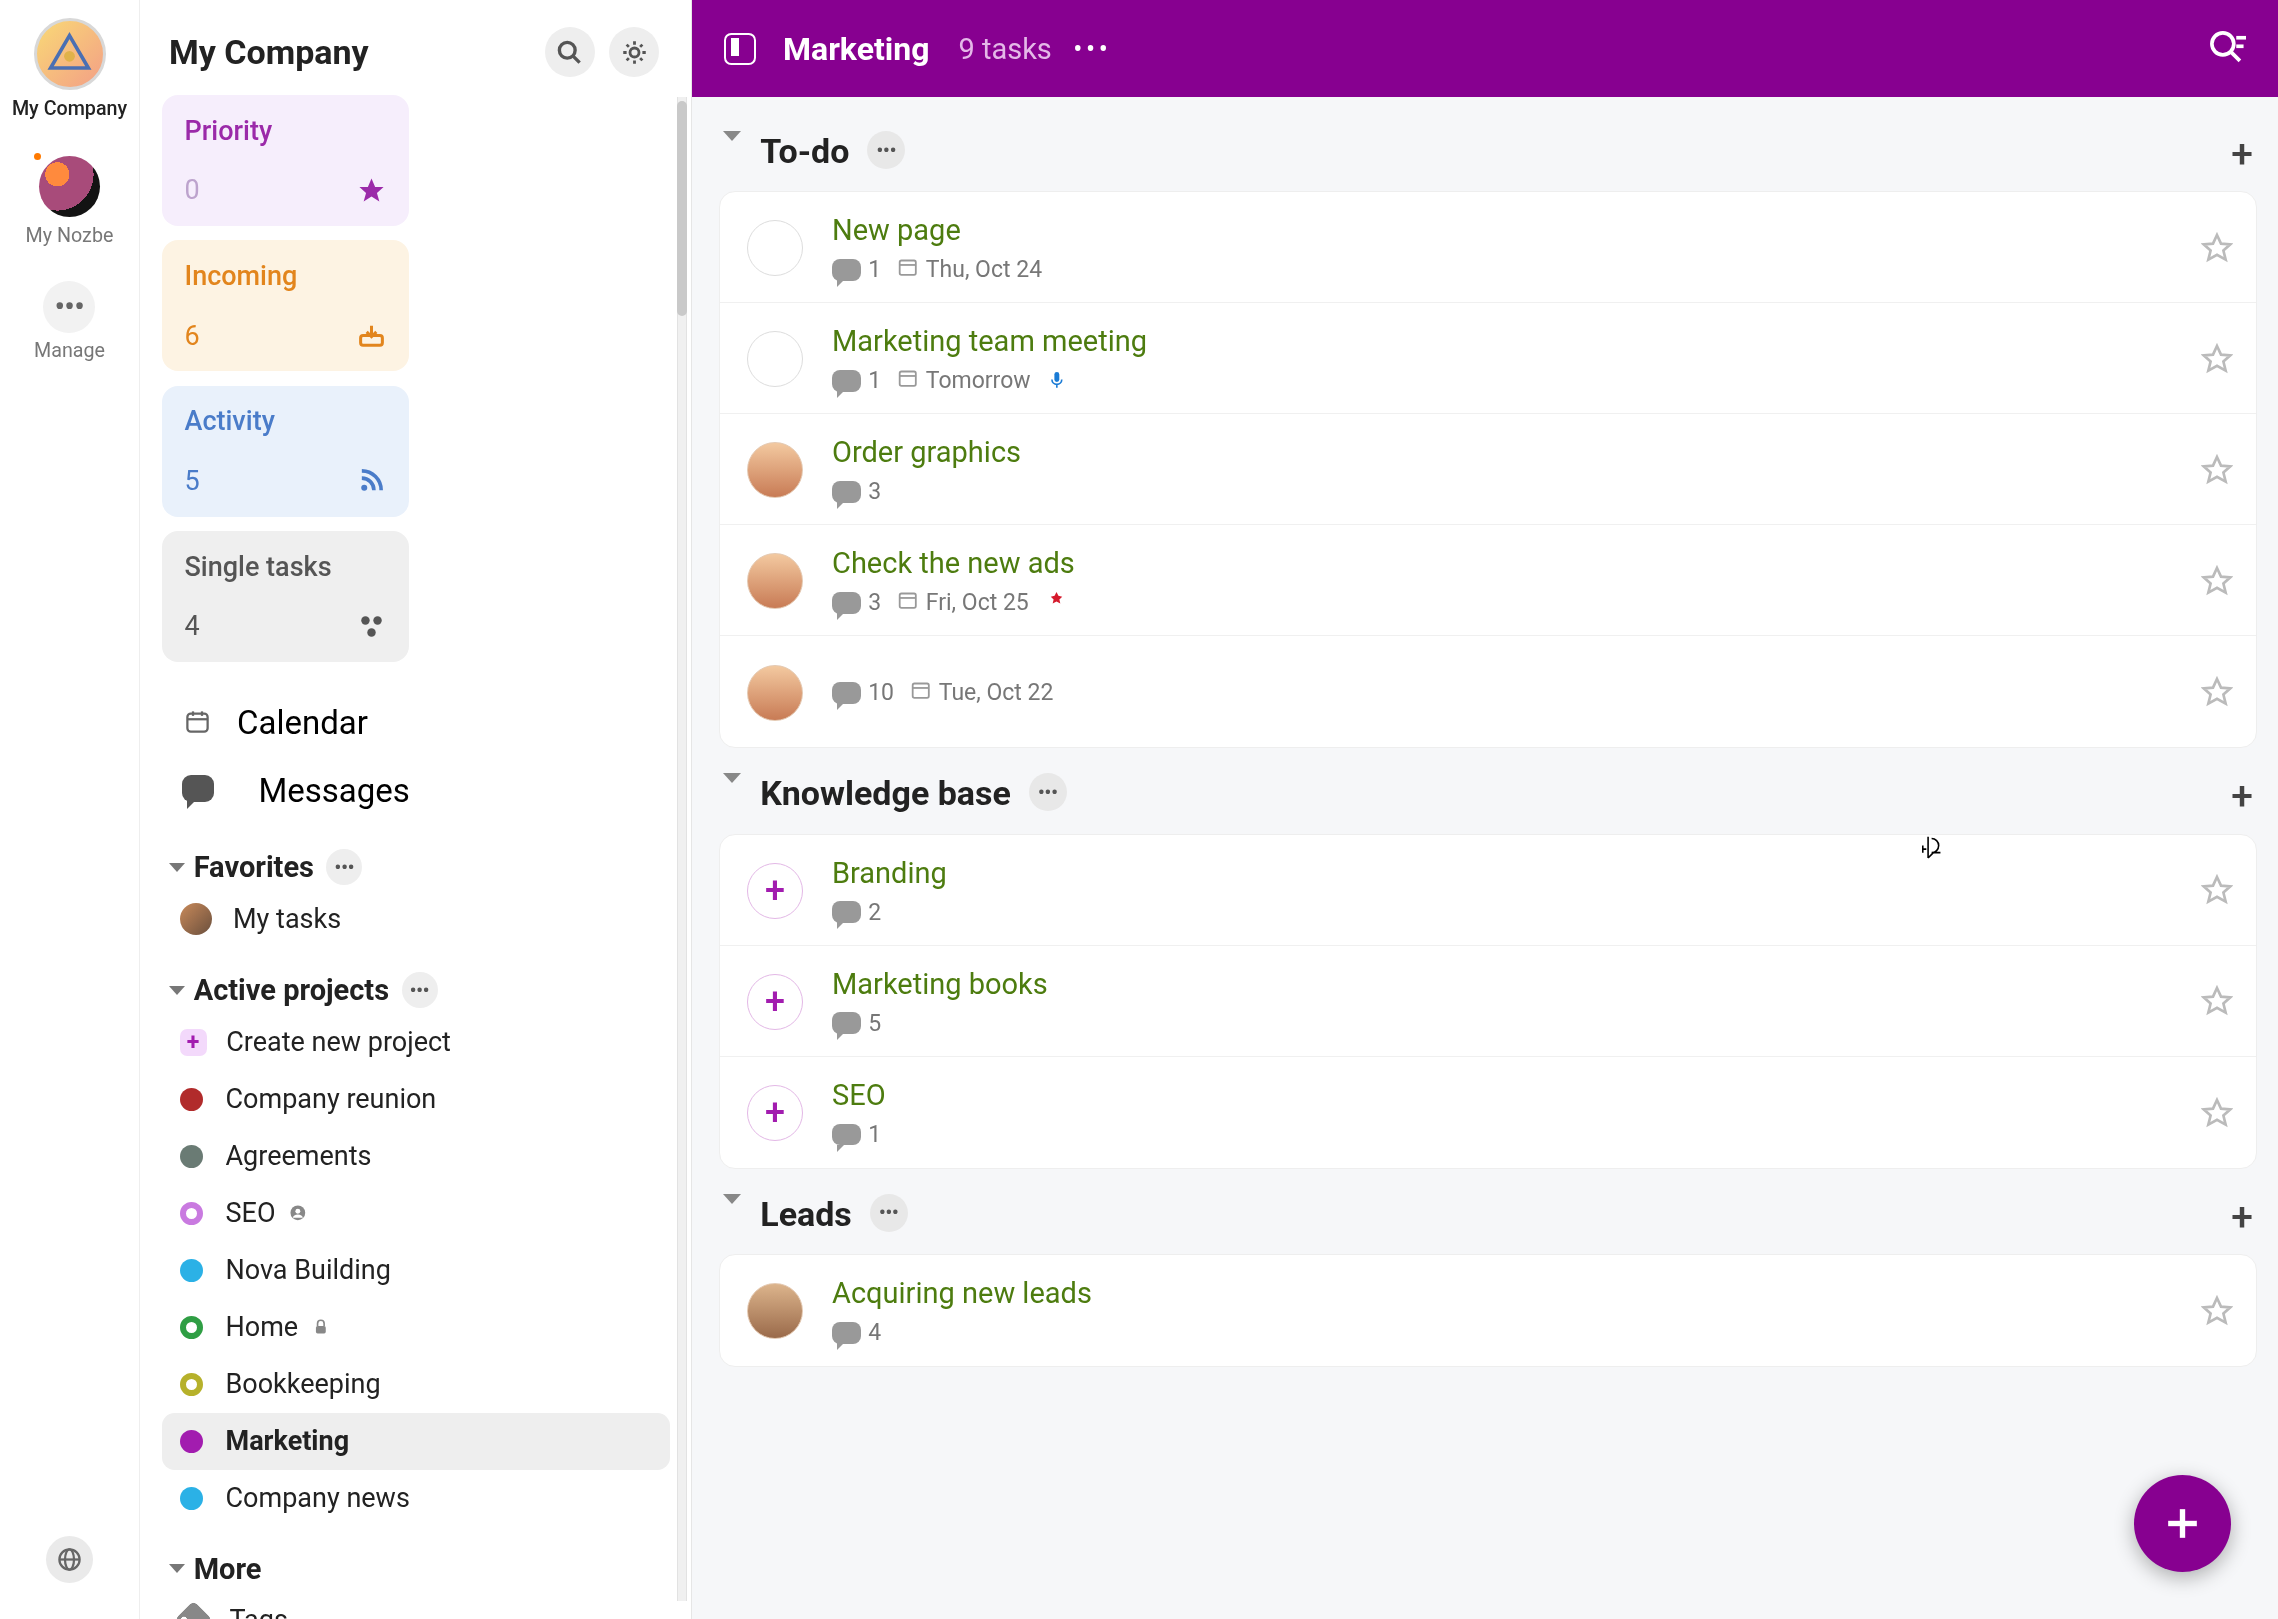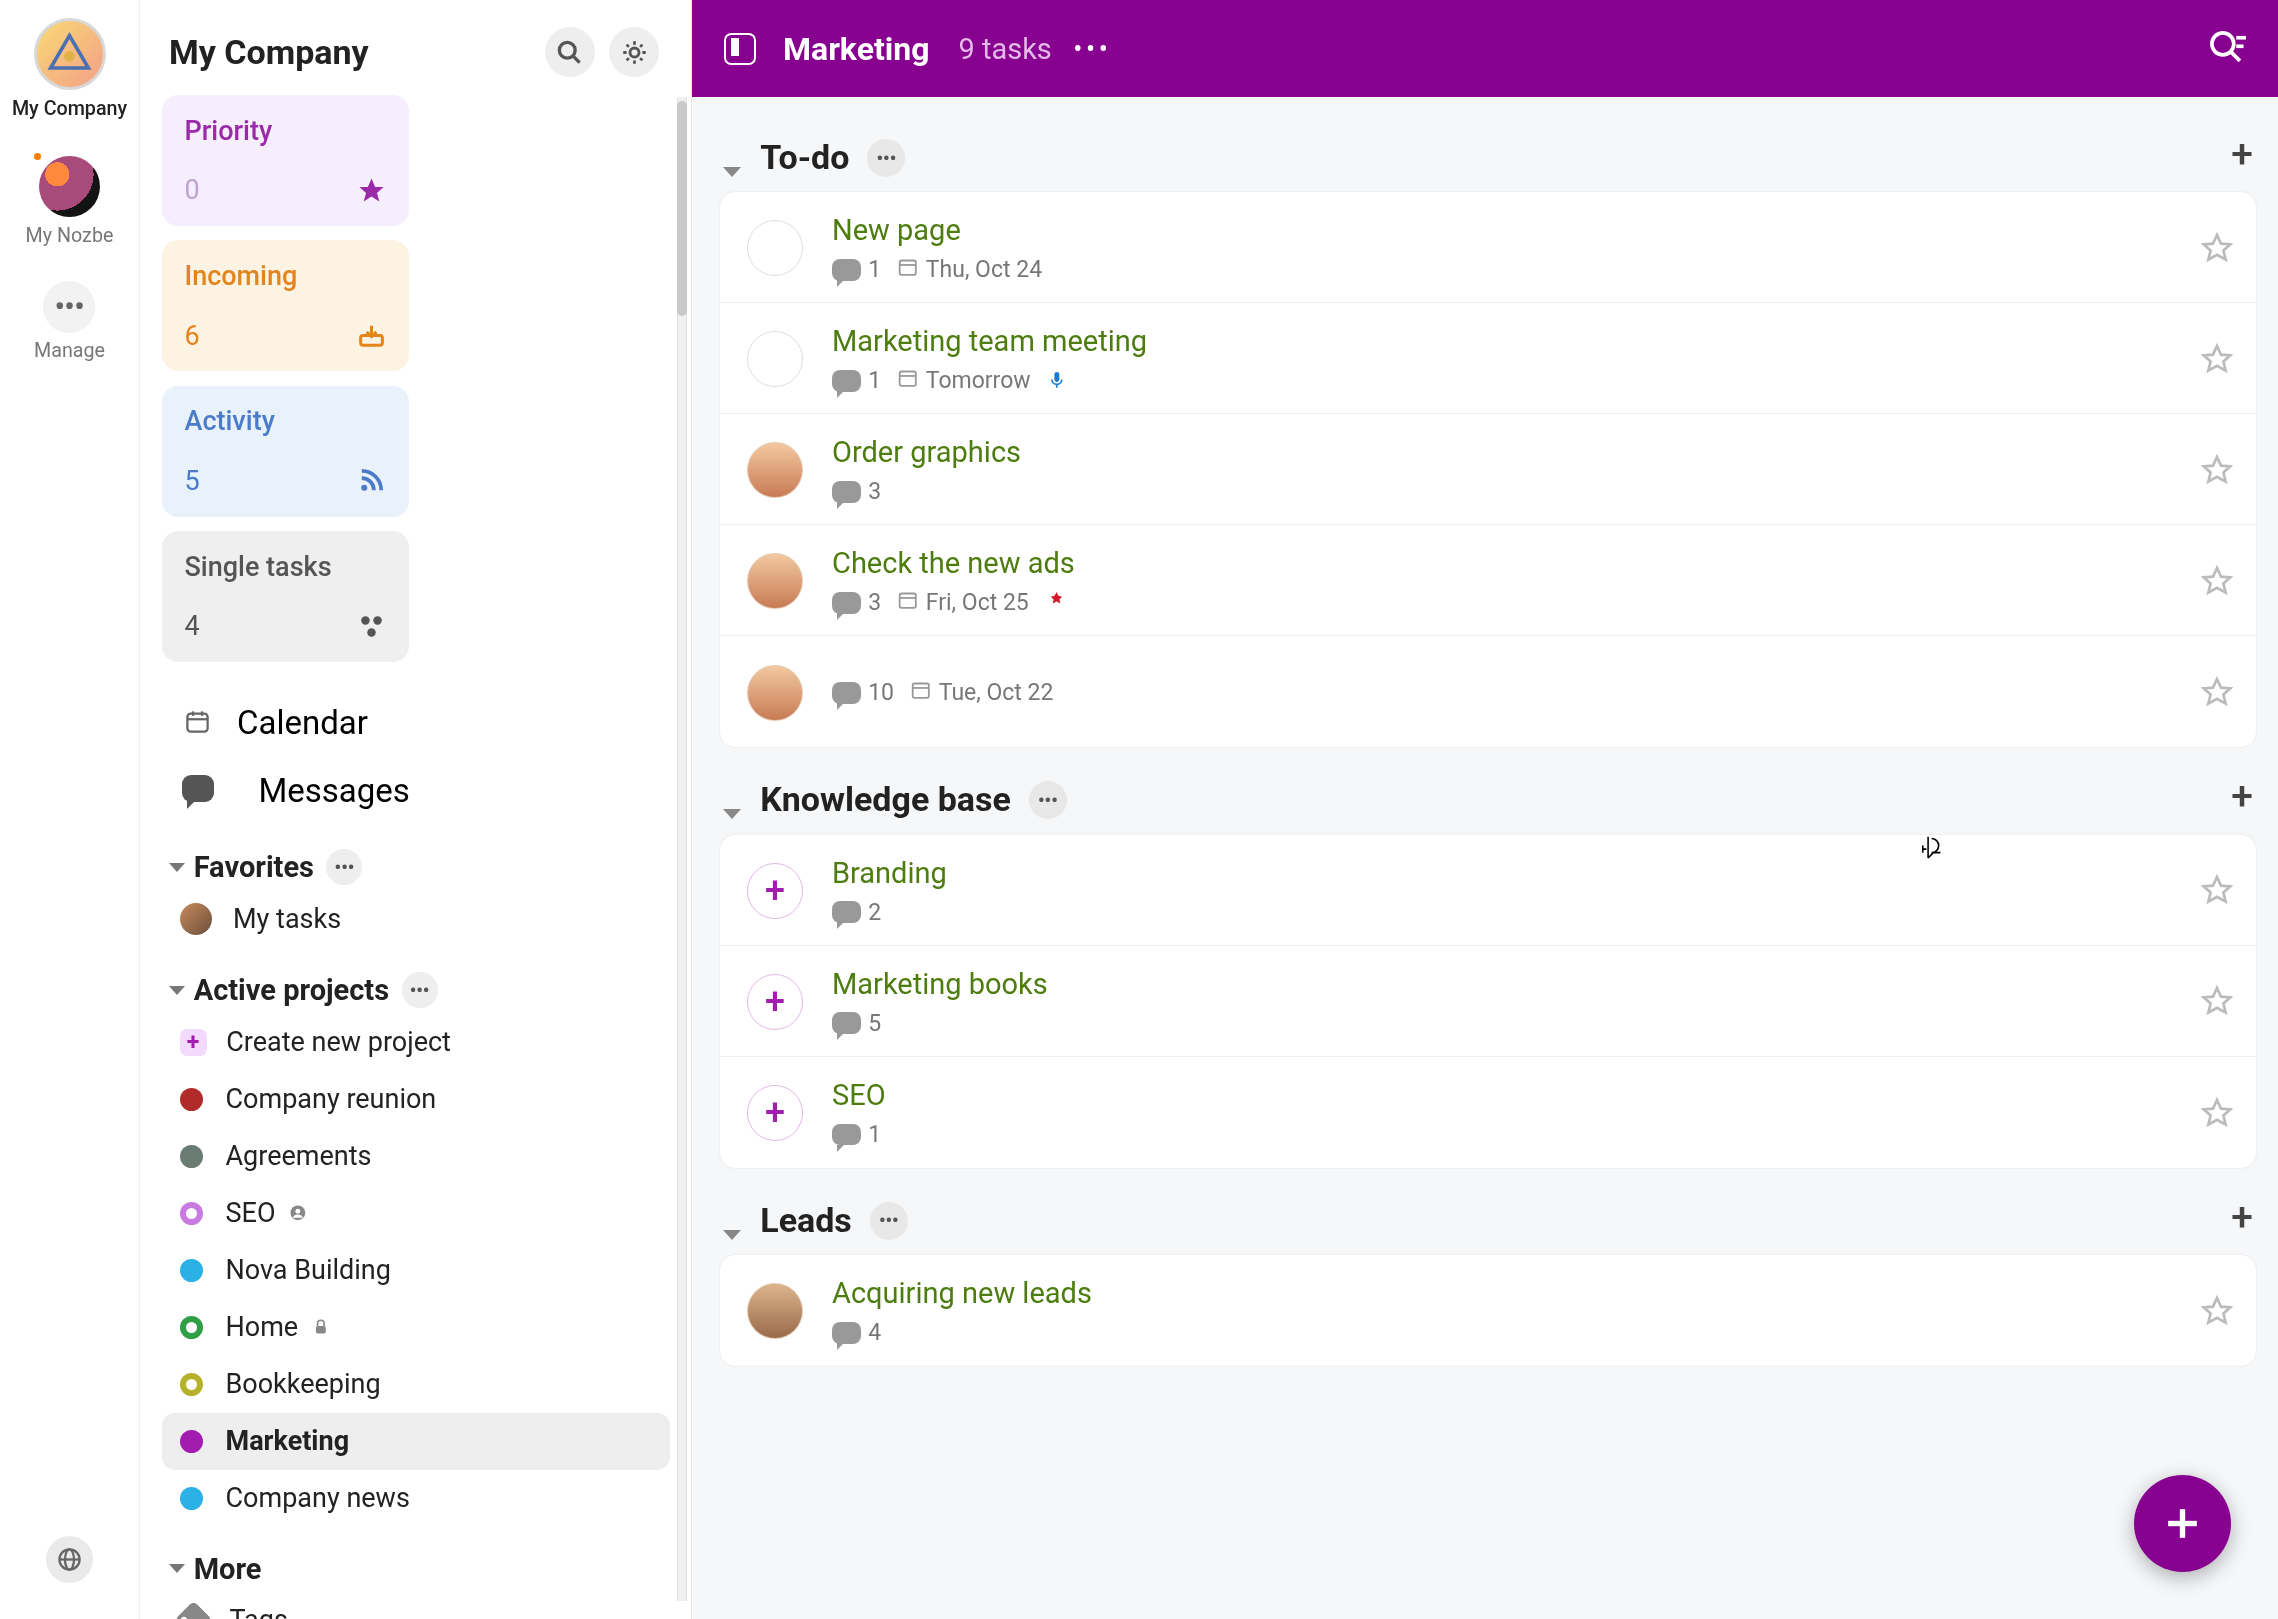--- a/index.html
+++ b/index.html
@@ -75,21 +75,21 @@
 .topbar .collapse { width:32px; height:32px; border:2.7px solid #fff; border-radius:7.2px; position:relative; margin-right:27px;}
 .topbar .collapse::before { content:""; position:absolute; left:5.4px; top:3.6px; width:7.2px; height:18px; background:#fff;}
 .topbar h2 { font-size:32px; font-weight:700;}
 .topbar .sub { font-size:29px; color:#e4b8e8; margin-left:29px;}
 .topbar .menu { font-size:27px; margin-left:21.5px; letter-spacing:3.6px; color:#fff;}
 .topbar .spacer { flex:1;}
 .topbar .search-top svg { width:39px; height:39px; fill:#fff;}
 
 .content { flex:1; overflow:auto; padding:18px 21.5px 143px 27px;}
 .section { margin-bottom:9px;}
-.sec-head { display:flex; align-items:flex-end; padding:16px 3.6px 14.3px 3.6px;}
+.sec-head { display:flex; align-items:flex-start; padding:16px 3.6px 14.3px 3.6px;}
 .sec-head .caret { width:0; height:0; border-left:9px solid transparent; border-right:9px solid transparent; border-top:10.7px solid #888; margin-right:19.7px;}
 .sec-head h3 { font-size:34px; font-weight:700; color:#222;}
 .sec-head .more { width:38px; height:38px; border-radius:50%; background:#e8e8e8; display:flex; align-items:center; justify-content:center; font-weight:800; color:#555; font-size:18px; margin-left:18px;}
 .sec-head .spacer { flex:1;}
 .sec-head .plus { font-size:39px; font-weight:500; color:#444;}
 .tasklist { background:#fff; border-radius:16px; border:0.9px solid #eee;}
 .task { display:flex; align-items:center; padding:18px 23px 16px 27px; border-bottom:0.9px solid #f0f0f0; min-height:111px;}
 .task:last-child { border-bottom:none;}
 .task .av { width:56px; height:56px; border-radius:50%; border:1.8px solid #ddd; flex-shrink:0; margin-right:29px; background:#fff; display:flex; align-items:center; justify-content:center;}
 .task .av.person-f { background:linear-gradient(#f3c9a0,#c87b55); border-color:#e4c9b2;}

